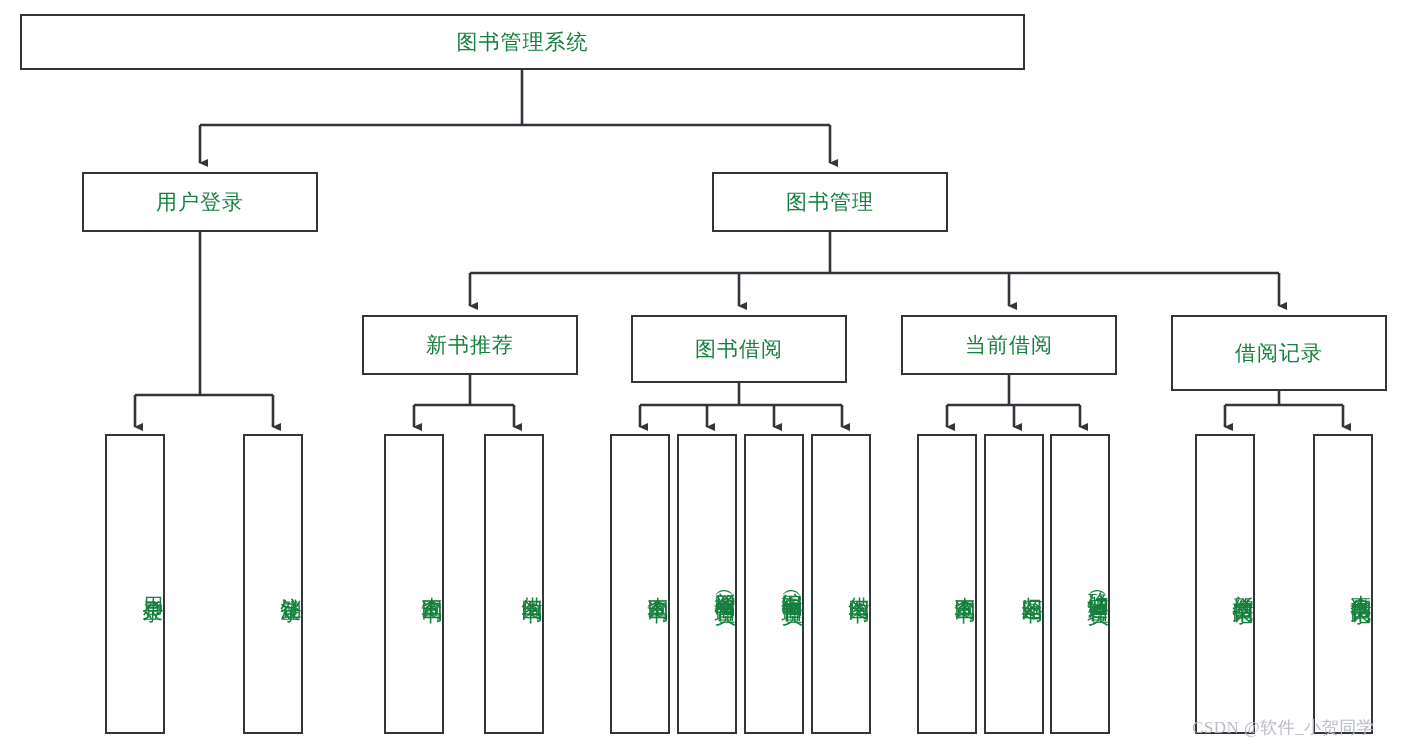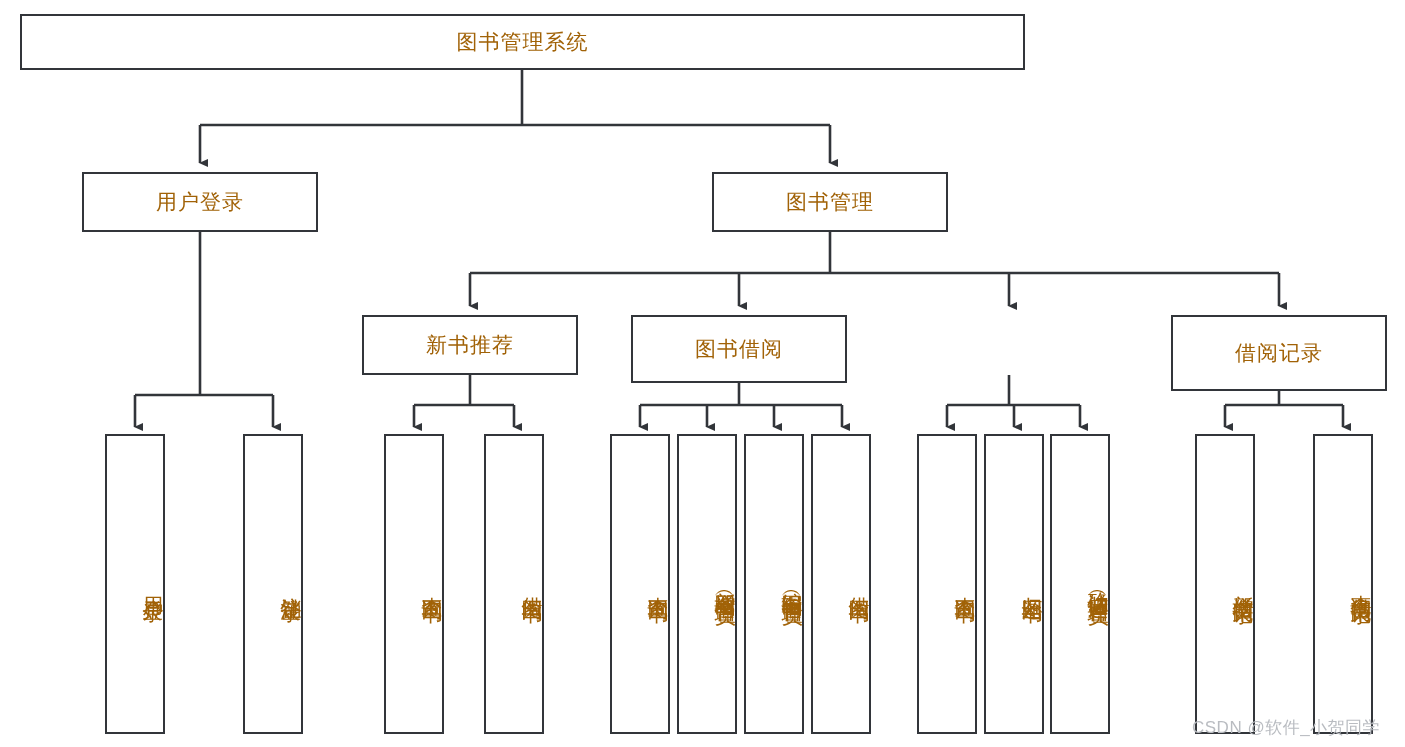--- a/index.html
+++ b/index.html
@@ -14,21 +14,21 @@
   #edges{position:absolute;left:0;top:0;width:1405px;height:747px;}
 
   .node{
     position:absolute;
     box-sizing:border-box;
     background:#ffffff;
     border:2px solid #32353a;
     display:flex;
     align-items:center;
     justify-content:center;
-    color:#a16207;
+    color:#15803d;
   }
   .node.horiz{
     font-size:21px;
     letter-spacing:1px;
     white-space:nowrap;
   }
   .node.vert{
     writing-mode:vertical-rl;
     text-orientation:upright;
     font-size:21px;
@@ -42,21 +42,21 @@
   .node.vert.topalign{align-items:flex-start;}
   .node.vert span{display:block;}
 
   #watermark{
     position:absolute;
     left:1192px;top:716px;
     font-size:17px;
     color:#b9bcc1;
     white-space:nowrap;
     letter-spacing:0.5px;
-    font-family:Liberation Sans, sans-serif;
+    font-family:Liberation Serif, serif;
   }
 </style>
 </head>
 <body>
 
 <div id="diagram">
 
   <svg id="edges" viewBox="0 0 1405 747" xmlns="http://www.w3.org/2000/svg">
     <defs>
       <marker id="arrow" markerWidth="10" markerHeight="10" refX="4.5" refY="8" orient="auto" markerUnits="userSpaceOnUse">
@@ -117,20 +117,23 @@
   <div class="node horiz" style="left:712px;top:172px;width:236px;height:60px;">
     <span>图书管理</span>
   </div>
 
   <div class="node horiz" style="left:362px;top:315px;width:216px;height:60px;">
     <span>新书推荐</span>
   </div>
   <div class="node horiz" style="left:631px;top:315px;width:216px;height:68px;">
     <span>图书借阅</span>
   </div>
+  <div class="node horiz" style="left:901px;top:315px;width:216px;height:60px;">
+    <span>当前借阅</span>
+  </div>
   <div class="node horiz" style="left:1171px;top:315px;width:216px;height:76px;">
     <span>借阅记录</span>
   </div>
 
   <div class="node vert" style="left:105px;top:434px;width:60px;height:300px;">
     <span>用户登录</span>
   </div>
   <div class="node vert" style="left:243px;top:434px;width:60px;height:300px;">
     <span>注销登录</span>
   </div>

